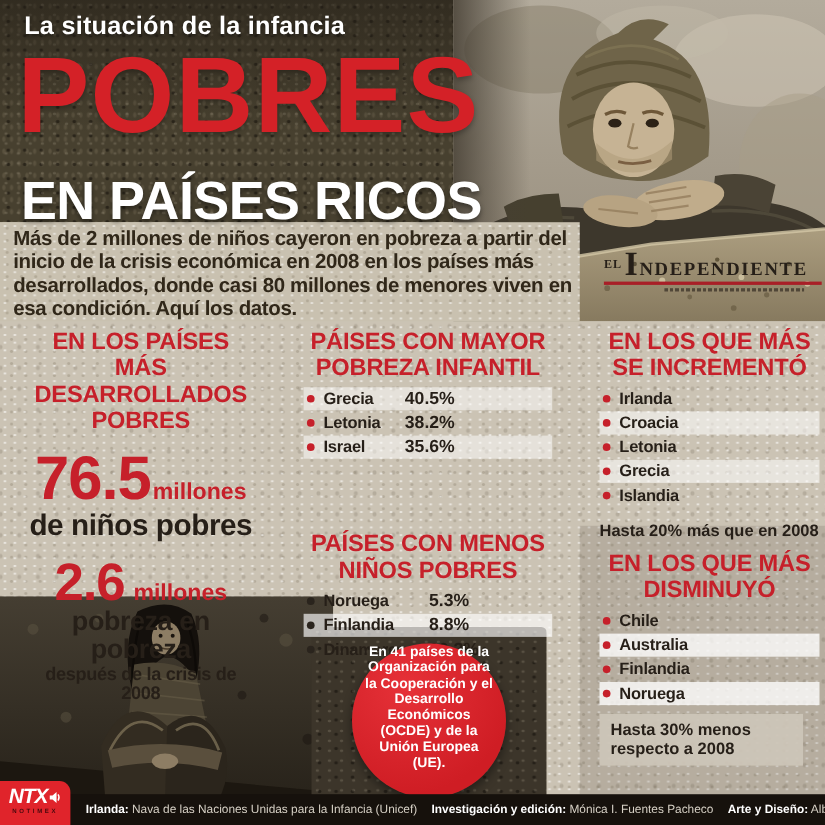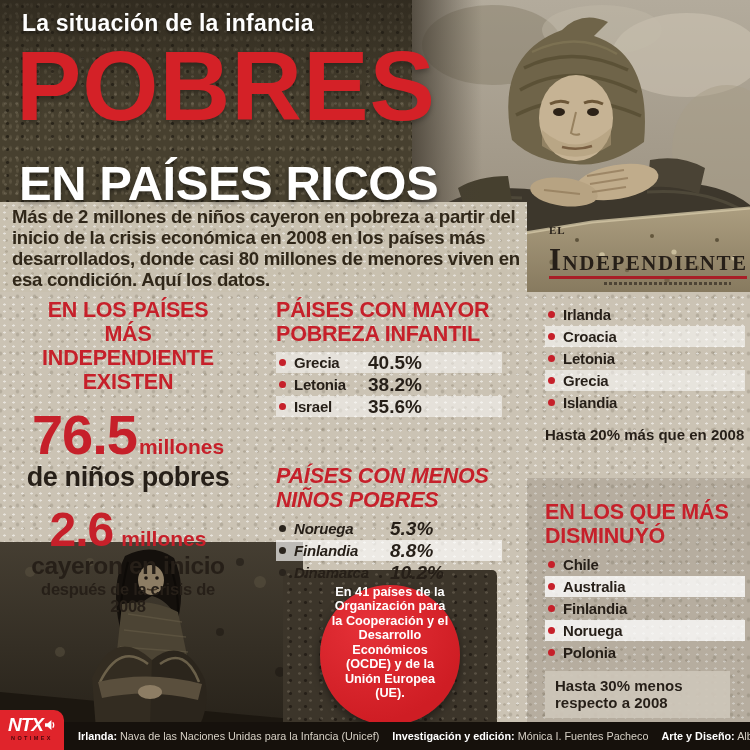--- a/index.html
+++ b/index.html
@@ -34,35 +34,35 @@
   .big-title{left:16px;top:40px;z-index:5;color:#d42127;font-size:98px;line-height:.95;
     letter-spacing:1px;text-shadow:0 3px 5px rgba(0,0,0,.25);}
   .big-subtitle{left:19px;top:136px;z-index:5;color:#fff;font-size:49px;line-height:1;
     letter-spacing:-.5px;text-shadow:0 3px 5px rgba(0,0,0,.4);margin-top:23px;}
   .intro{left:12px;top:206px;width:512px;z-index:5;color:#302719;font-size:18.6px;
     line-height:1.135;letter-spacing:-.3px;}
   
   .brand{left:549px;top:224px;width:198px;z-index:5;color:#261f18;
     font-family:"Liberation Serif",serif;text-align:left;}
   .brand-el{font-size:11px;letter-spacing:1px;vertical-align:6px;margin-right:2px;}
-  .brand-name{display:inline-block;font-size:21px;letter-spacing:1.5px;line-height:1;}
+  .brand-name{display:inline-block;font-size:17px;letter-spacing:1.5px;line-height:1;}
   .brand-name::first-letter{font-size:31px;}
   .brand-rule{height:2.5px;background:#a81f27;margin-top:1px;}
   .brand-tagline{height:3px;width:64%;margin:3px 8% 0 auto;opacity:.65;
     background:repeating-linear-gradient(90deg,#2c241c 0 3px,transparent 3px 5px);}
   
-  .red-heading{margin:0;color:#c6202a;font-size:21.5px;line-height:1.12;letter-spacing:-.2px;}
+  .red-heading{margin:0;color:#c6202a;font-size:21.5px;line-height:1.12;letter-spacing:-.2px;text-align:center;}
   .center{text-align:center;}
   .block{position:absolute;z-index:5;}
   .list{margin-top:6px;}
   .li-row{display:flex;align-items:center;padding:1px 3px;line-height:19px;margin-bottom:1px;}
   .bullet{width:7px;height:7px;border-radius:50%;background:#c6202a;margin-right:8px;flex:none;}
   .least .bullet{background:#2a241d;}
   .country{color:#261f18;font-size:15px;letter-spacing:-.2px;}
-  .value{color:#261f18;font-size:19px;}
+  .value{color:#261f18;font-size:16px;}
   #mp-block .country{width:74px;flex:none;}
   #lp-block .country{width:96px;flex:none;}
   #mp-block .li-row:nth-child(odd){background:rgba(255,255,255,.5);}
   #lp-block .li-row:nth-child(even){background:rgba(255,255,255,.65);}
   #inc-block .li-row:nth-child(even){background:rgba(255,255,255,.55);}
   #dec-block .li-row:nth-child(even){background:rgba(255,255,255,.78);}
   .note{margin-top:13px;color:#261f18;font-size:15px;line-height:1.15;}
   .note-panel{margin-top:8px;background:rgba(205,198,184,.92);padding:6px 10px;width:165px;
     color:#261f18;font-size:15px;line-height:1.15;}
   
@@ -220,34 +220,34 @@
       <path d="M100 140 Q120 100 148 122 M160 122 Q185 104 199 140" stroke="#85775c" stroke-width="2.5" opacity=".7" fill="none"></path>
       <path d="M98 140 Q150 128 202 142 L198 158 Q150 146 102 156 Z" fill="#5a4f3d"></path>
       <ellipse cx="150" cy="150" rx="12" ry="7" fill="#8d7d64"></ellipse>
       <path d="M70 182 L235 182 L240 208 L62 208 Z" fill="#423a2c"></path>
       <path d="M80 184 L76 208 M100 184 L97 208 M120 184 L118 208 M140 184 L139 208 M160 184 L160 208 M180 184 L181 208 M200 184 L203 208 M220 184 L224 208" stroke="#191410" stroke-width="4" opacity=".7"></path>
     </svg>
   </div>
   <div class="abs bg-dark-mid"></div>
 
   <section class="block" id="stats-block">
-    <h3 class="red-heading center">EN LOS PAÍSES MÁS INDEPENDIENTE EXISTEN</h3>
+    <h3 class="red-heading center">EN LOS PAÍSES MÁS DESARROLLADOS POBRES</h3>
     <div class="stat">
       <div class="stat-line">
         <span class="stat-value">76.5</span>
         <span class="stat-unit">millones</span>
       </div>
       <div class="stat-label">de niños pobres</div>
     </div>
     <div class="stat stat2">
       <div class="stat-line">
         <span class="stat-value v2">2.6</span>
         <span class="stat-unit">millones</span>
       </div>
-      <div class="stat-label l2">cayeron en inicio</div>
+      <div class="stat-label l2">pobreza en pobreza</div>
       <div class="stat-sublabel">después de la crisis de 2008</div>
     </div>
   </section>
 
   <section class="block" id="mp-block" style="left:276px;top:298px;width:226px;">
     <h3 class="red-heading">PÁISES CON MAYOR POBREZA INFANTIL</h3>
     <div class="list">
         <div class="li-row">
           <span class="bullet"></span>
           <span class="country">Grecia</span>
@@ -259,21 +259,21 @@
           <span class="value">38.2%</span>
         </div>
         <div class="li-row">
           <span class="bullet"></span>
           <span class="country">Israel</span>
           <span class="value">35.6%</span>
         </div>
       </div>
   </section>
 
-  <section class="block least" id="lp-block" style="left:276px;top:464px;width:226px;font-style:italic;">
+  <section class="block least" id="lp-block" style="left:276px;top:482px;width:226px;">
     <h3 class="red-heading">PAÍSES CON MENOS NIÑOS POBRES</h3>
     <div class="list">
         <div class="li-row">
           <span class="bullet"></span>
           <span class="country">Noruega</span>
           <span class="value">5.3%</span>
         </div>
         <div class="li-row">
           <span class="bullet"></span>
           <span class="country">Finlandia</span>
@@ -281,20 +281,21 @@
         </div>
         <div class="li-row">
           <span class="bullet"></span>
           <span class="country">Dinamarca</span>
           <span class="value">10.2%</span>
         </div>
       </div>
   </section>
 
   <section class="block" id="inc-block" style="left:545px;top:298px;width:200px;">
+    <h3 class="red-heading">EN LOS QUE MÁS SE INCREMENTÓ</h3>
     <div class="list">
         <div class="li-row">
           <span class="bullet"></span>
           <span class="country">Irlanda</span>
         </div>
         <div class="li-row">
           <span class="bullet"></span>
           <span class="country">Croacia</span>
         </div>
         <div class="li-row">
@@ -324,24 +325,20 @@
           <span class="bullet"></span>
           <span class="country">Australia</span>
         </div>
         <div class="li-row">
           <span class="bullet"></span>
           <span class="country">Finlandia</span>
         </div>
         <div class="li-row">
           <span class="bullet"></span>
           <span class="country">Noruega</span>
-        </div>
-        <div class="li-row">
-          <span class="bullet"></span>
-          <span class="country">Polonia</span>
         </div>
       </div>
     <div class="note-panel">Hasta 30% menos respecto a 2008</div>
   </section>
 
   <div class="abs study">
     <p class="study-body">En 41 países de la Organización para la Cooperación y el Desarrollo Económicos (OCDE) y de la Unión Europea (UE).</p>
   </div>
 
   <div class="abs footer-bar">

